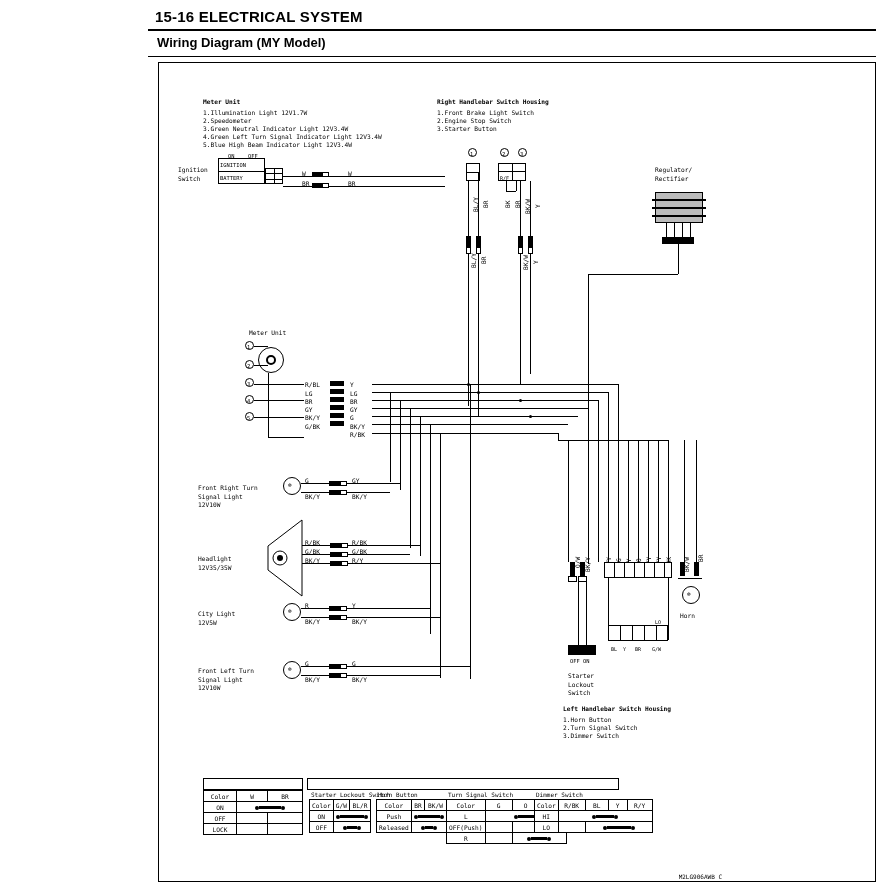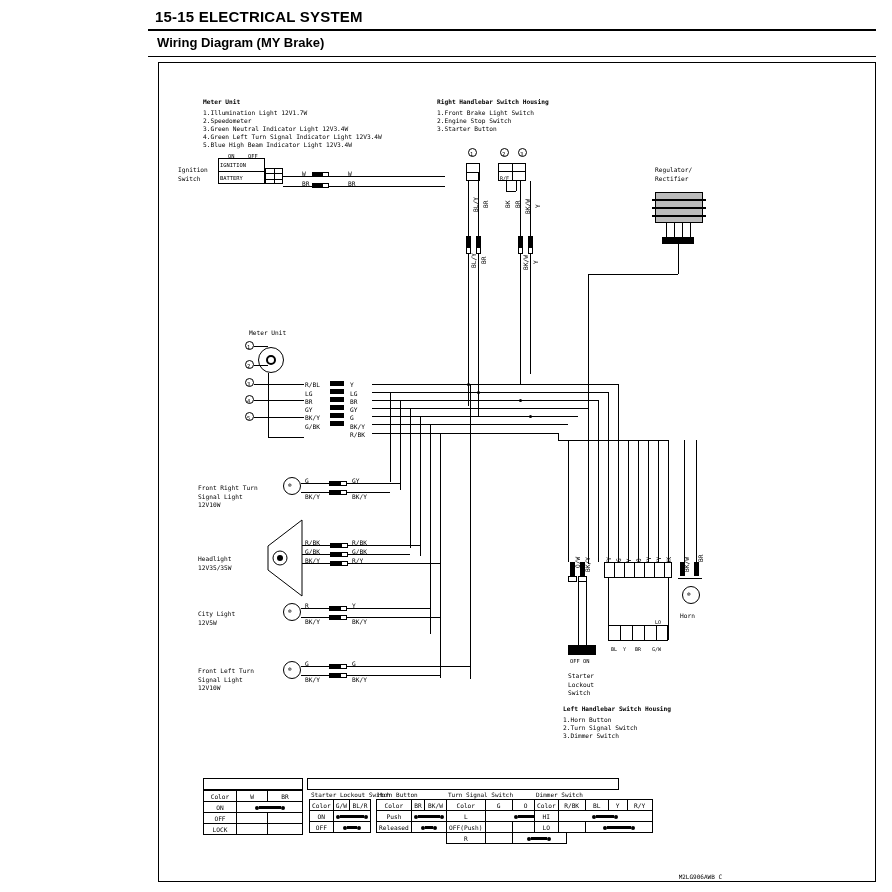--- a/index.html
+++ b/index.html
@@ -111,23 +111,23 @@
     border-radius: 50%;
     box-sizing: border-box;
     background: #fff;
   }
 </style>
 </head>
 <body>
 
 <div class="page">
 
-  <div class="hdr-title">15-15 ELECTRICAL SYSTEM</div>
+  <div class="hdr-title">15-16 ELECTRICAL SYSTEM</div>
   <div class="hdr-rule-top"></div>
-  <div class="hdr-sub">Wiring Diagram (MY Brake)</div>
+  <div class="hdr-sub">Wiring Diagram (MY Model)</div>
   <div class="hdr-rule-bot"></div>
 
   <div class="frame"></div>
 
   <div class="mono b" style="left:203px; top:98px;">Meter Unit</div>
   <div class="mono" style="left:203px; top:109px;">1.Illumination Light 12V1.7W</div>
   <div class="mono" style="left:203px; top:117px;">2.Speedometer</div>
   <div class="mono" style="left:203px; top:125px;">3.Green Neutral Indicator Light 12V3.4W</div>
   <div class="mono" style="left:203px; top:133px;">4.Green Left Turn Signal Indicator Light 12V3.4W</div>
   <div class="mono" style="left:203px; top:141px;">5.Blue High Beam Indicator Light 12V3.4W</div>

